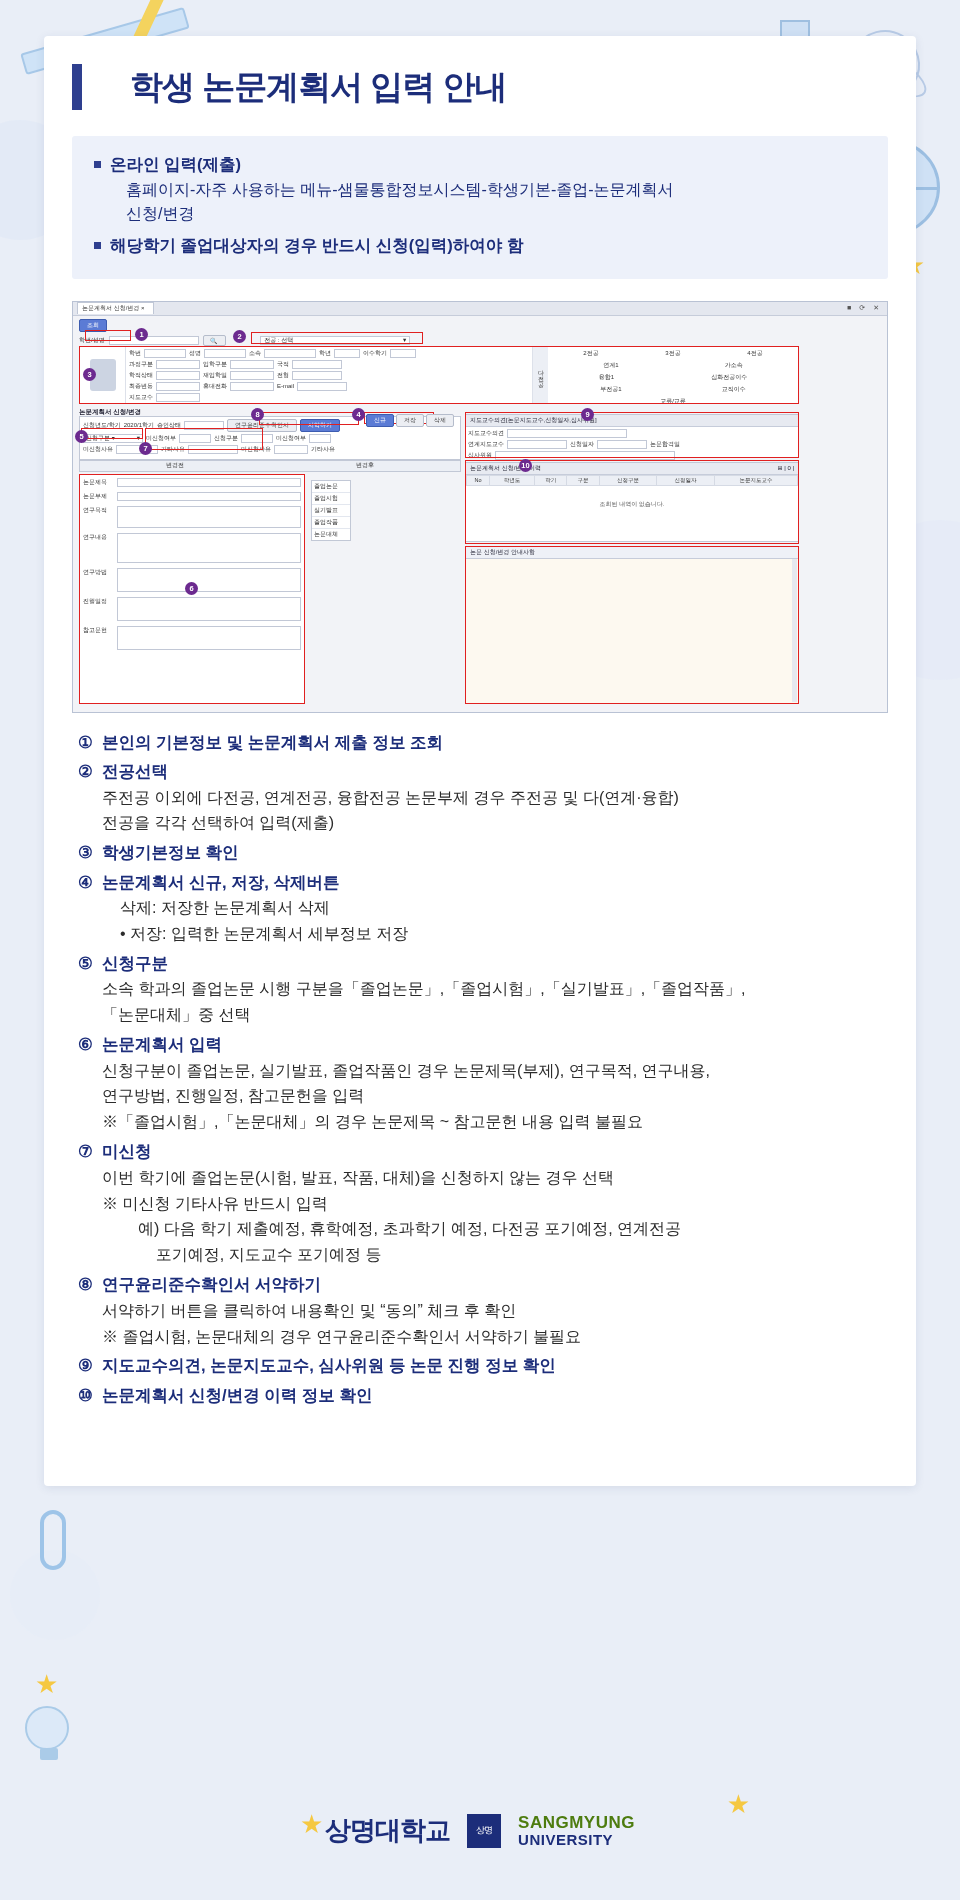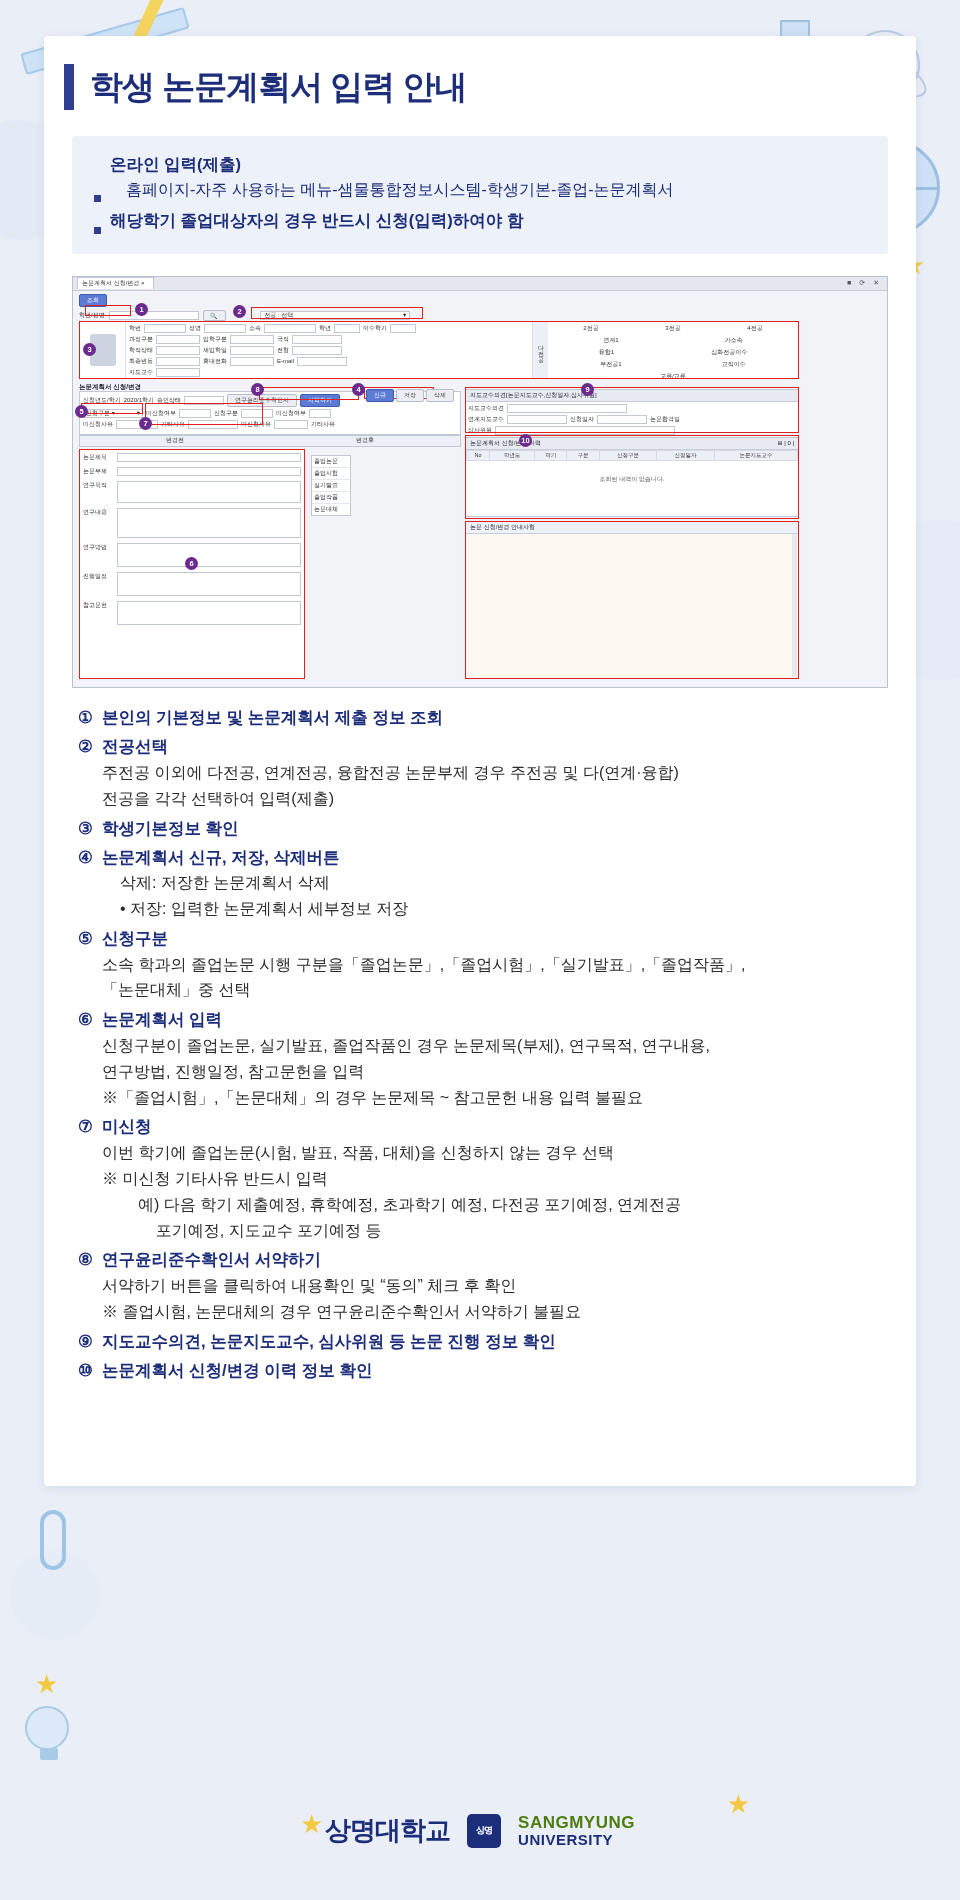--- a/index.html
+++ b/index.html
@@ -41,30 +41,30 @@
   .bulb{position:absolute;left:25px;bottom:150px;width:44px;height:44px;border-radius:50%;
     background:#dce9f8;border:2px solid #aacbe8;}
   .bulb:after{content:'';position:absolute;left:13px;bottom:-12px;width:18px;height:12px;background:#aacbe8;border-radius:2px;}
 
   
   .card {
     position:absolute; left:44px; top:36px; width:872px; height:1450px;
     background:#ffffff; border-radius:4px;
     box-shadow:0 2px 10px rgba(40,60,110,.10);
   }
-  .title-row { display:flex; align-items:center; padding:28px 0 0 20px; }
+  .title-row { display:flex; align-items:center; padding:28px 0 0 28px;gap:32px; }
   .title-bar { width:10px; height:46px; background:#2e3f8f; margin-right:16px; }
   .title-text { font-size:33px; font-weight:bold; color:#1c2d7a; letter-spacing:-1px; }
 
   
   .notice {
     margin:26px 28px 0 28px; background:#edf1fa; border-radius:3px;
     padding:16px 20px 16px 22px;
   }
-  .notice-item { display:flex; margin-bottom:4px;align-items:flex-end; }
+  .notice-item { display:flex; margin-bottom:4px; }
   .bullet-sq { width:7px;height:7px;background:#2e3f8f;margin:9px 9px 0 0; flex:0 0 auto;}
   .notice-b { font-size:16.5px; font-weight:bold; color:#1c2d7a; line-height:1.55; }
   .notice-sub { font-size:16px; color:#1c2d7a; line-height:1.55; padding-left:16px;}
   .notice-item + .notice-item { margin-top:6px; }
 
   
   .shot {
     margin:22px 28px 0 28px; border:1px solid #b9c2d4; background:#f2f3f7;
     height:412px; position:relative; font-size:6.5px; color:#333;
   }
@@ -93,22 +93,22 @@
   .li-title { font-size:16.5px; font-weight:bold; color:#1c2d7a; line-height:1.6;}
   .li-body { font-size:16px; color:#2b2b2b; line-height:1.62; padding-left:24px; }
   .li-body .ind1 { padding-left:0; }
   .li-body .ind2 { padding-left:18px; }
   .li-body .ind3 { padding-left:36px; }
 
   
   .footer { position:absolute; left:0; right:0; bottom:52px; display:flex;
     align-items:center; justify-content:center; gap:17px; }
   .f-kr { font-size:26px; font-weight:bold; color:#1c2d7a; letter-spacing:-1px;}
-  .f-mark { width:34px;height:34px;background:#1c2d7a;border-radius:5px;color:#fff;
-    font-size:9px;display:flex;align-items:center;justify-content:center;font-weight:bold;letter-spacing:-1px;}
+  .f-mark { width:34px;height:34px;background:#1c2d7a;border-radius:0;color:#fff;
+    font-size:9px;display:flex;align-items:center;justify-content:center;font-weight:normal;letter-spacing:-1px;}
   .f-en { line-height:1.05; }
   .f-en div:first-child{ font-size:17px;font-weight:bold;color:#4d7c0f;letter-spacing:.5px;}
   .f-en div:last-child{ font-size:15px;font-weight:bold;color:#1c2d7a;letter-spacing:.5px;}
 </style>
 </head>
 <body>
 
 <div class="bg-deco">
   <div class="blob b1"></div>
     <div class="blob b2"></div>
@@ -133,20 +133,21 @@
     <div class="title-bar"></div>
     <div class="title-text">학생 논문계획서 입력 안내</div>
   </div>
 
   <div class="notice">
     <div class="notice-item">
       <div class="bullet-sq"></div>
       <div>
         <div class="notice-b">온라인 입력(제출)</div>
         <div class="notice-sub">홈페이지-자주 사용하는 메뉴-샘물통합정보시스템-학생기본-졸업-논문계획서</div>
+        <div class="notice-sub">신청/변경</div>
       </div>
     </div>
     <div class="notice-item">
       <div class="bullet-sq"></div>
       <div>
         <div class="notice-b">해당학기 졸업대상자의 경우 반드시 신청(입력)하여야 함</div>
       </div>
     </div>
   </div>
 

